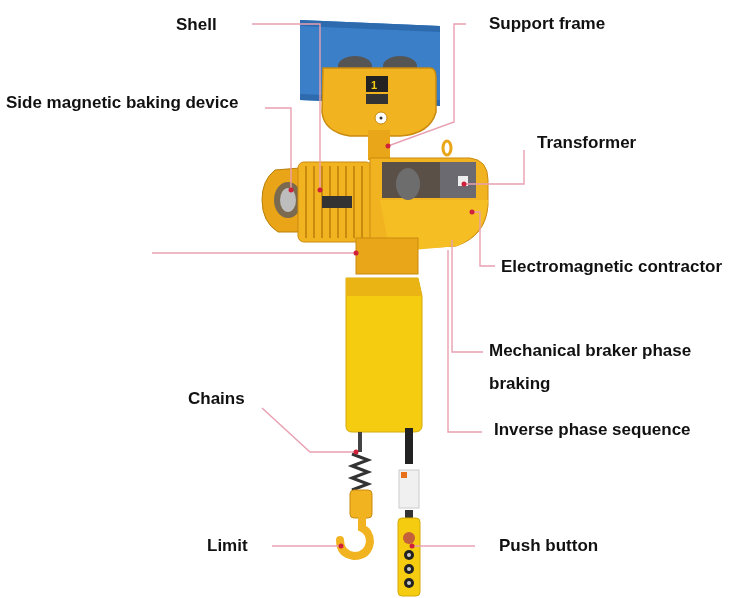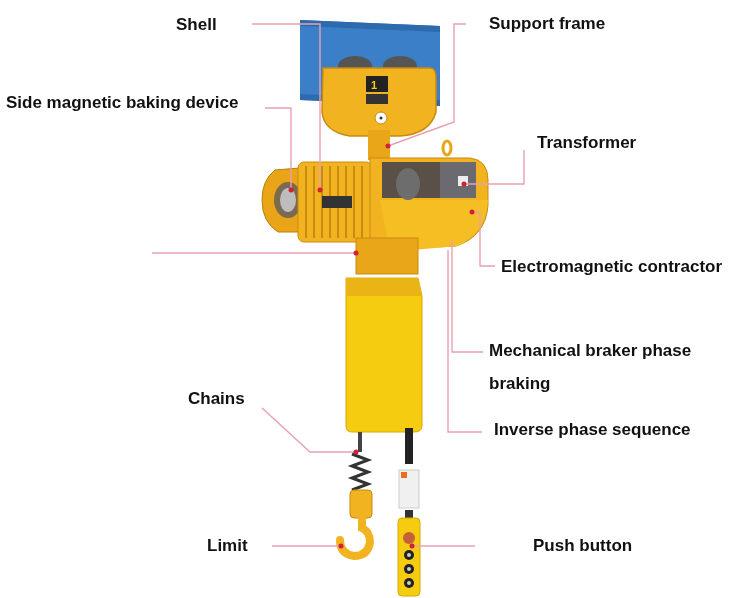--- a/index.html
+++ b/index.html
@@ -126,15 +126,15 @@
   <div class="label" style="left:6px; top:92px;">Side magnetic baking device</div>
   <div class="label" style="left:188px; top:388px;">Chains</div>
   <div class="label" style="left:207px; top:535px;">Limit</div>
 
   <div class="label" style="left:489px; top:13px;">Support frame</div>
   <div class="label" style="left:537px; top:132px;">Transformer</div>
   <div class="label" style="left:501px; top:256px;">Electromagnetic contractor</div>
   <div class="label" style="left:489px; top:340px;">Mechanical braker phase</div>
   <div class="label" style="left:489px; top:373px;">braking</div>
   <div class="label" style="left:494px; top:419px;">Inverse phase sequence</div>
-  <div class="label" style="left:499px; top:535px;margin-left:34px;">Push button</div>
+  <div class="label" style="left:499px; top:535px;">Push button</div>
 
 </div>
 
 </body></html>

